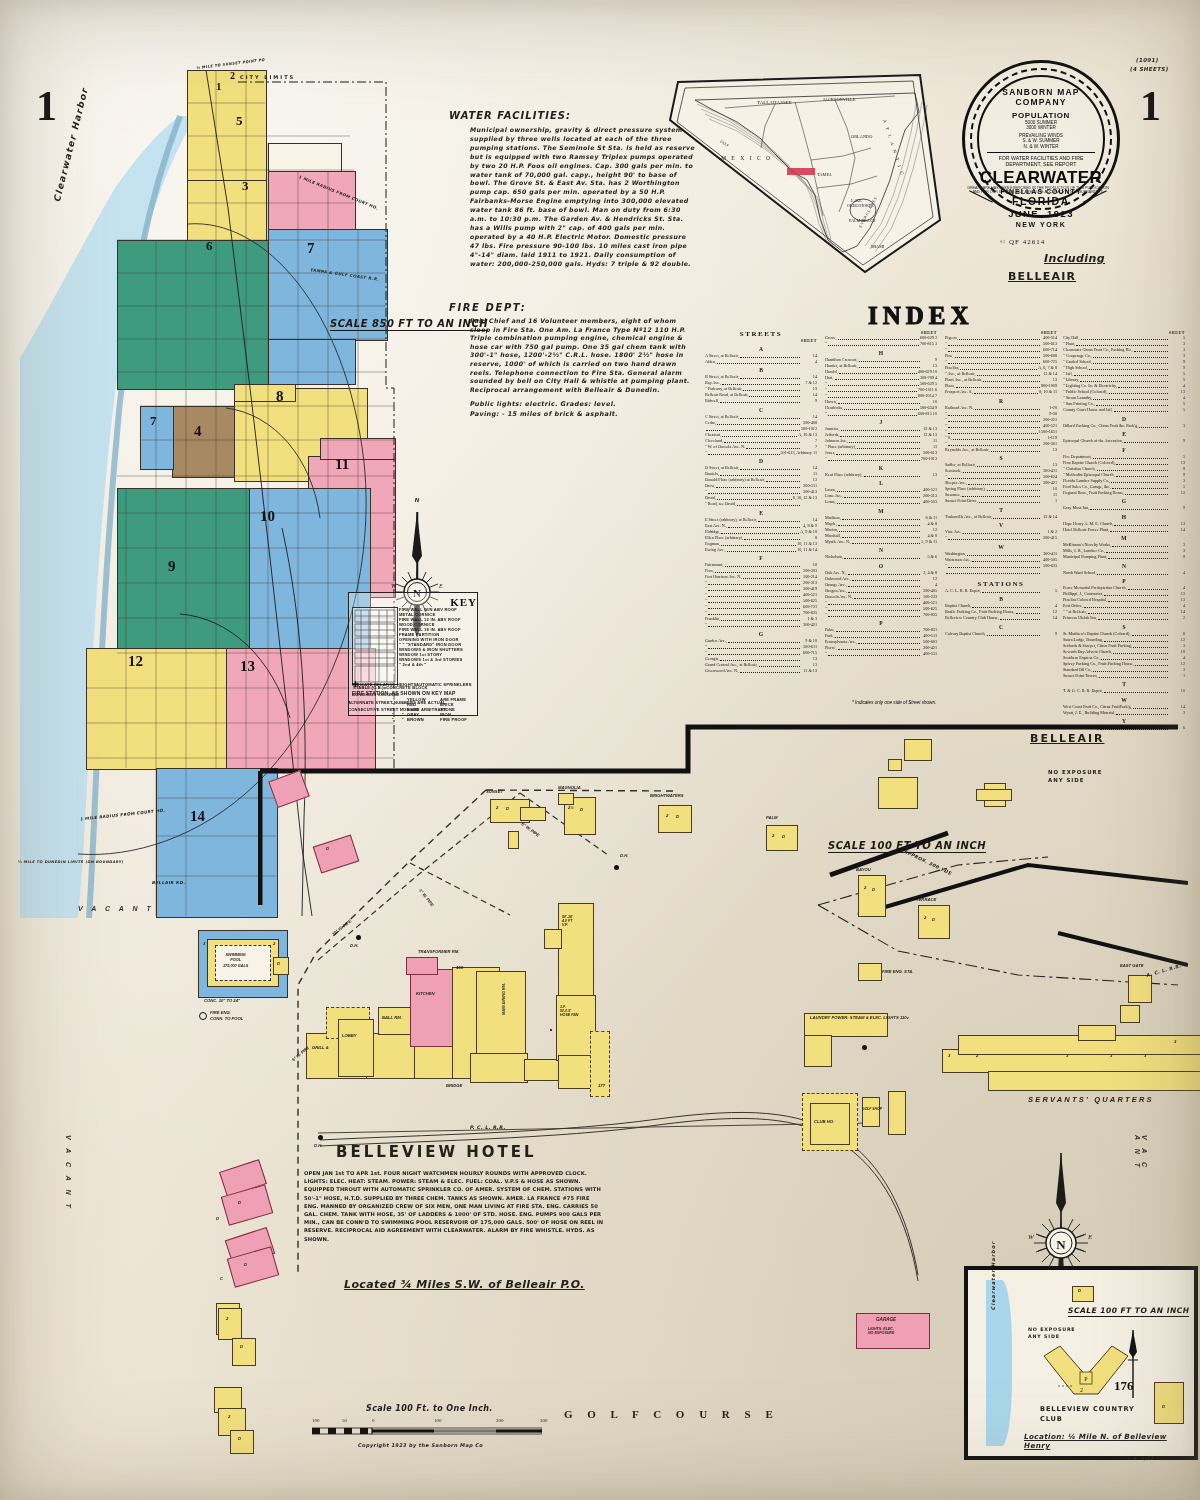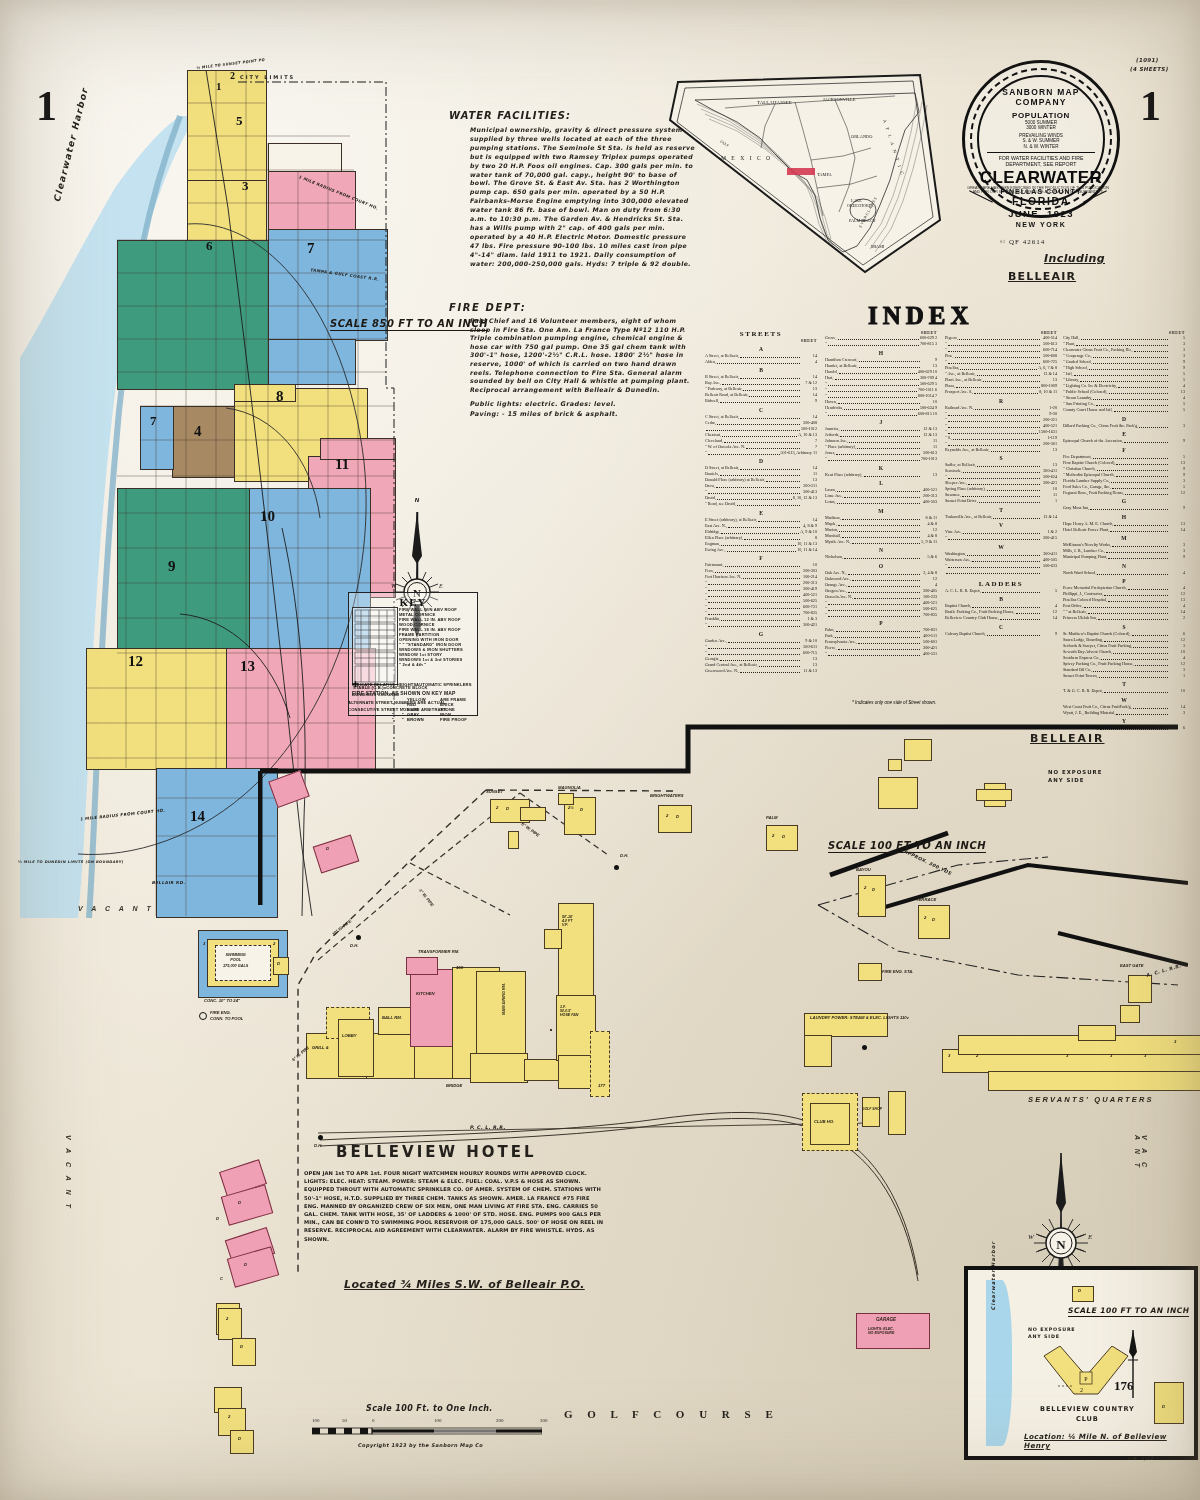--- a/index.html
+++ b/index.html
@@ -57,21 +57,21 @@
   .idx-sheethead{font-size:4px;font-weight:bold;letter-spacing:.6px;text-align:right;}
   .idx-letter{font-size:5.6px;font-weight:bold;text-align:center;margin:2.5px 0 1px;}
   .idx-row{display:flex;align-items:flex-end;font-size:4.2px;line-height:5.6px;white-space:nowrap;}
   .idx-row .nm{flex:0 0 auto;}
   .idx-row .dots{flex:1 1 auto;border-bottom:1px dotted #2a2720;margin:0 1px 1px;height:4px;}
   .idx-row .sh{flex:0 0 auto;text-align:right;min-width:16px;}
   .idx-foot{font-size:4.6px;font-style:italic;}
 
   
   .keybox{border:1px solid #222;background:rgba(255,255,255,.30);}
-  .key-title{font-family:"Liberation Serif",serif;font-weight:bold;font-size:11px;letter-spacing:1px;text-align:center;color:#111;}
+  .key-title{font-family:"Liberation Serif",serif;font-weight:bold;font-size:11px;letter-spacing:1px;text-align:right;color:#111;}
   .key-line{font-size:4.1px;line-height:5px;font-weight:bold;color:#1a1814;letter-spacing:.2px;}
 
   
   .blk{position:absolute;border:.6px solid #3a3026;}
   .y{background:#f2e07e;}   
   .r{background:#f0a8b8;}   
   .b{background:#7fb6dd;}   
   .g{background:#3f9b7e;}   
   .n{background:#a78a63;}   
   .wh{background:#f7f3e8;}
@@ -795,21 +795,21 @@
         <div class="idx-row">
           <span class="nm">"</span>
           <span class="dots"></span>
           <span class="sh">500-633</span>
         </div>
         <div class="idx-row">
           <span class="nm"></span>
           <span class="dots"></span>
           <span class="sh"></span>
         </div>
-        <div class="idx-head" style="margin-top:5px;">LADDERS</div>
+        <div class="idx-head" style="margin-top:5px;">STATIONS</div>
         <div class="idx-row">
           <span class="nm">A. C. L. R. R. Depot,</span>
           <span class="dots"></span>
           <span class="sh">5</span>
         </div>
         <div class="idx-letter">B</div>
         <div class="idx-row">
           <span class="nm">Baptist Church,</span>
           <span class="dots"></span>
           <span class="sh">4</span>
@@ -1586,20 +1586,20 @@
       <svg width="14" height="68" viewBox="0 0 14 68">
         <path d="M7,0 L7,68" stroke="#111" stroke-width="1.4"></path>
         <polygon points="7,0 11,22 7,28 3,22" fill="#111"></polygon>
         <path d="M2,30 L12,30" stroke="#111" stroke-width="1"></path>
       </svg>
     </div>
     <div class="abs" style="left:146px;top:108px;font-family:'Liberation Serif',serif;font-size:13px;font-weight:bold;color:#111;">176</div>
 
     <div class="abs bldg" style="left:186px;top:112px;width:28px;height:40px;"></div>
     <div class="abs blab" style="left:194px;top:134px;">D</div>
-    <div class="abs hand-n" style="left:72px;top:134px;font-size:6.6px;line-height:10px;white-space:pre;letter-spacing:.9px;text-align:center;">BELLEVIEW COUNTRY
+    <div class="abs hand-n" style="left:72px;top:134px;font-size:6.6px;line-height:10px;white-space:pre;letter-spacing:.9px;">BELLEVIEW COUNTRY
 CLUB</div>
     <div class="abs hand ul" style="left:56px;top:162px;font-size:7.2px;">Location: ¼ Mile N. of Belleview Henry</div>
   </div>
   <div class="abs hand" style="left:1128px;top:1456px;font-size:4.6px;">F.N. 3/23</div>
 
   <div id="vignette"></div>
 </div>
 
 </body></html>

